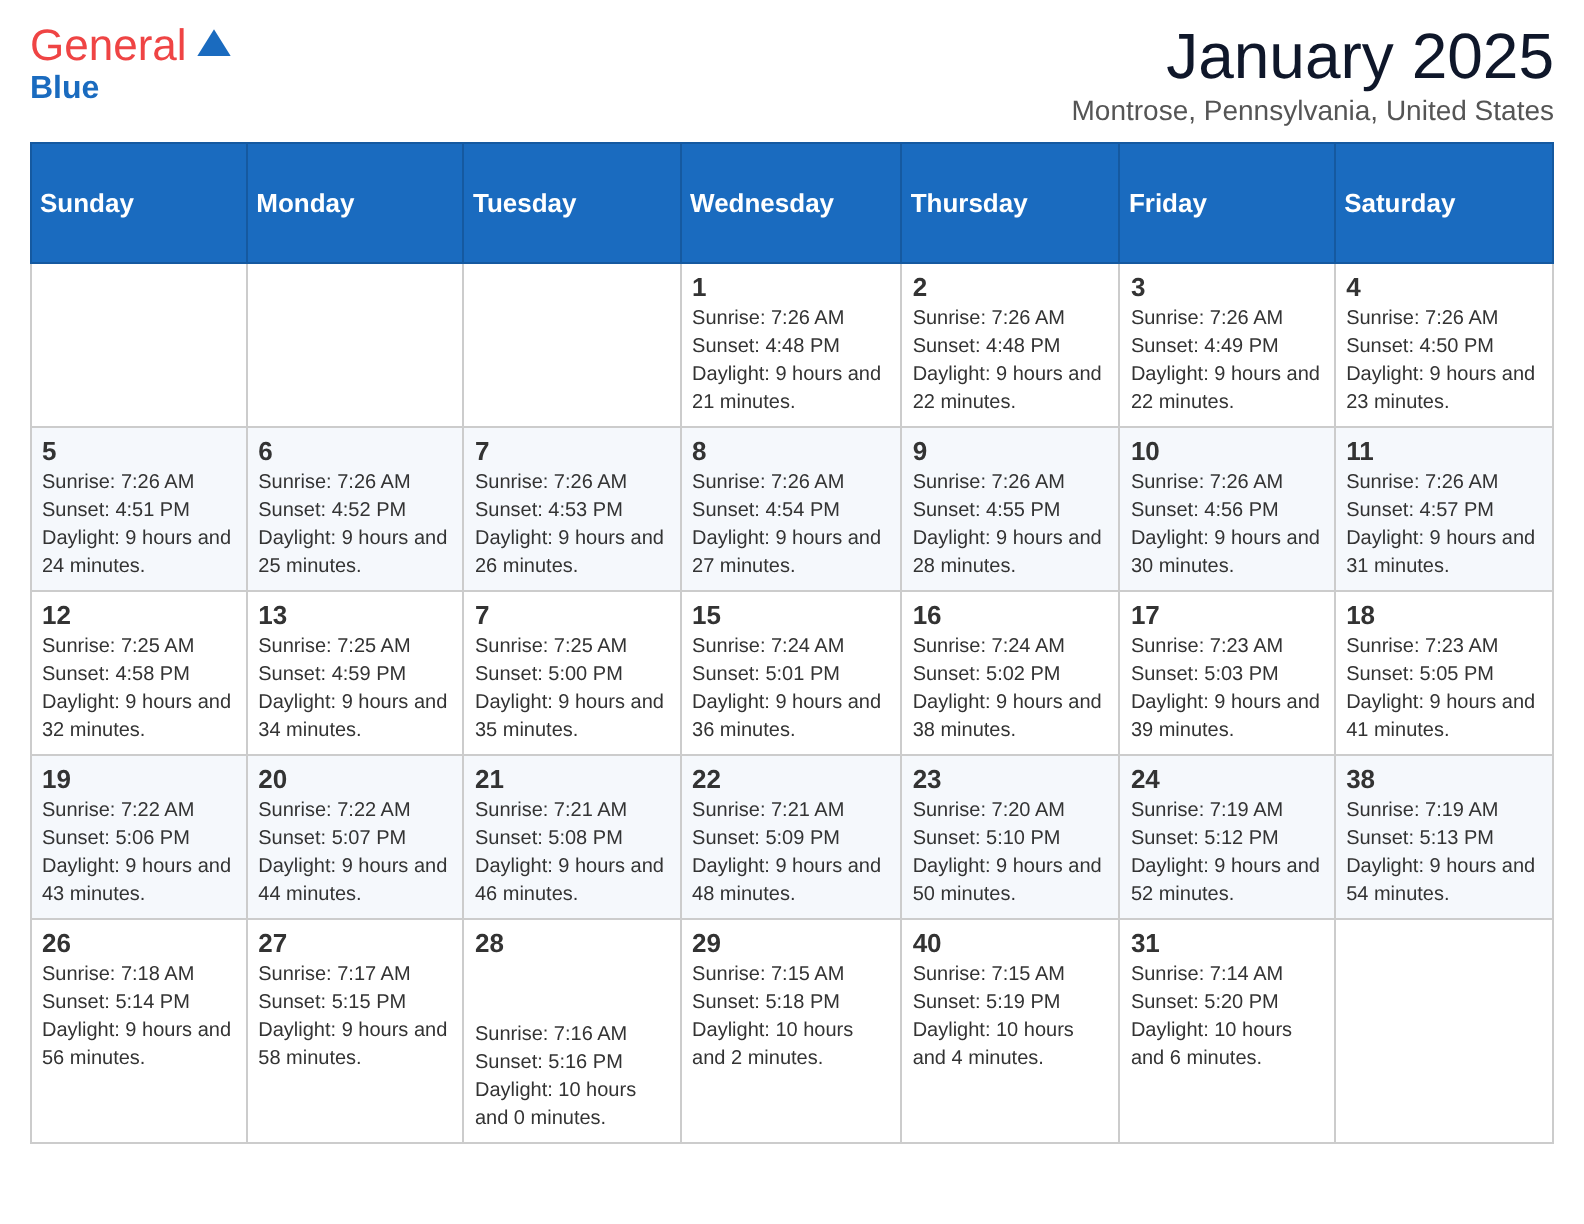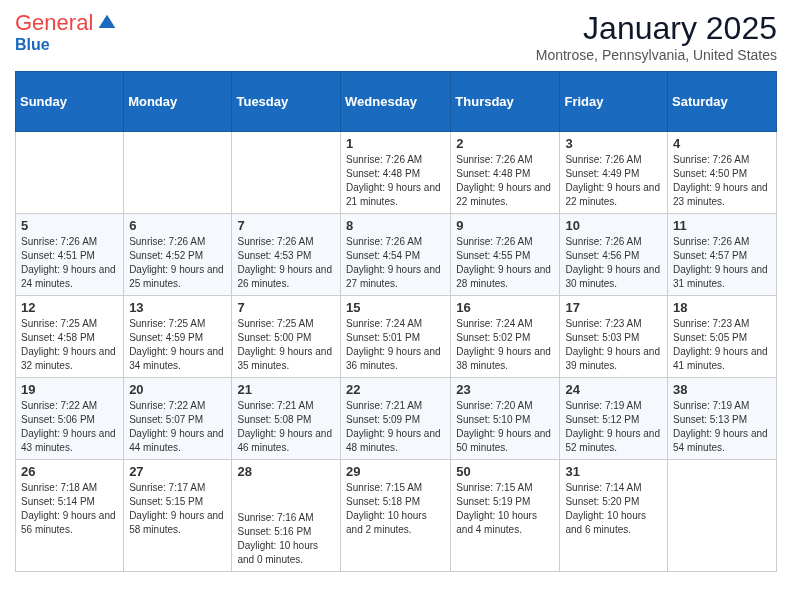--- a/index.html
+++ b/index.html
@@ -311,21 +311,21 @@
 Sunset: 5:16 PM
 Daylight: 10 hours and 0 minutes.</div>
           </td>
           <td>
             <div class="day-number">29</div>
             <div class="day-info" style="white-space: pre-line;">Sunrise: 7:15 AM
 Sunset: 5:18 PM
 Daylight: 10 hours and 2 minutes.</div>
           </td>
           <td>
-            <div class="day-number">50</div>
+            <div class="day-number">40</div>
             <div class="day-info" style="white-space: pre-line;">Sunrise: 7:15 AM
 Sunset: 5:19 PM
 Daylight: 10 hours and 4 minutes.</div>
           </td>
           <td>
             <div class="day-number">31</div>
             <div class="day-info" style="white-space: pre-line;">Sunrise: 7:14 AM
 Sunset: 5:20 PM
 Daylight: 10 hours and 6 minutes.</div>
           </td>

